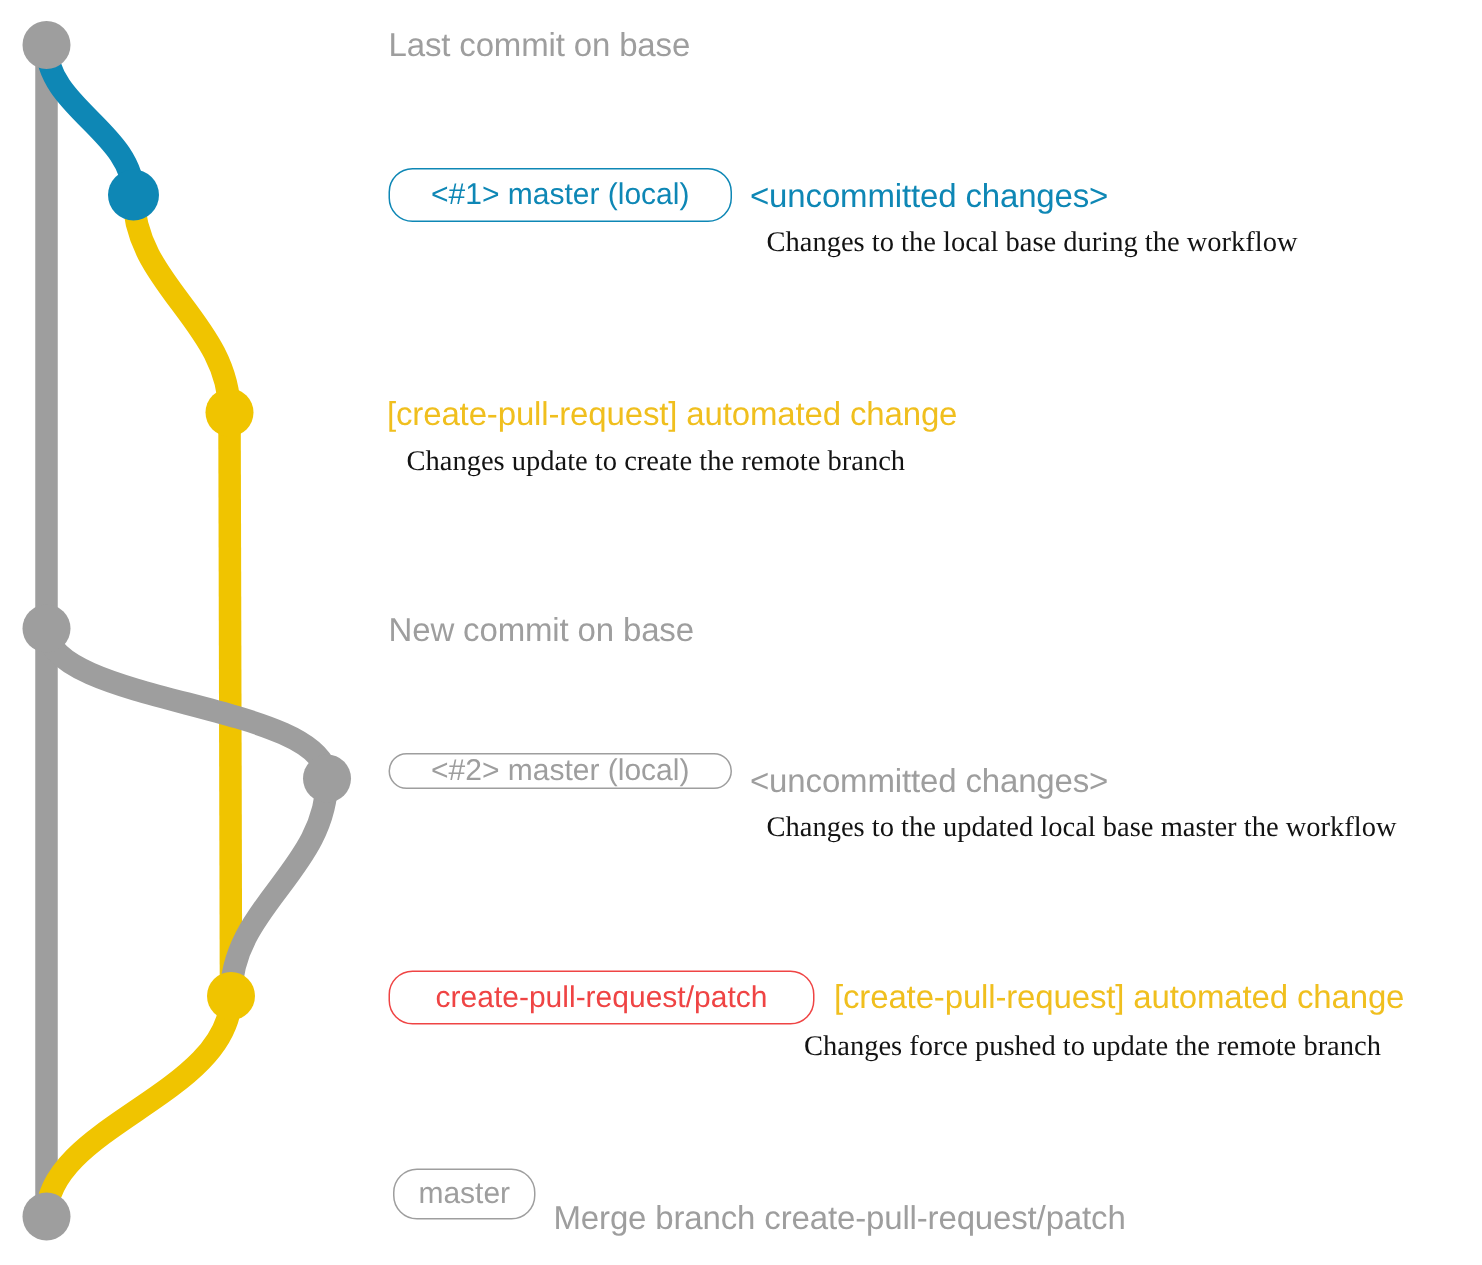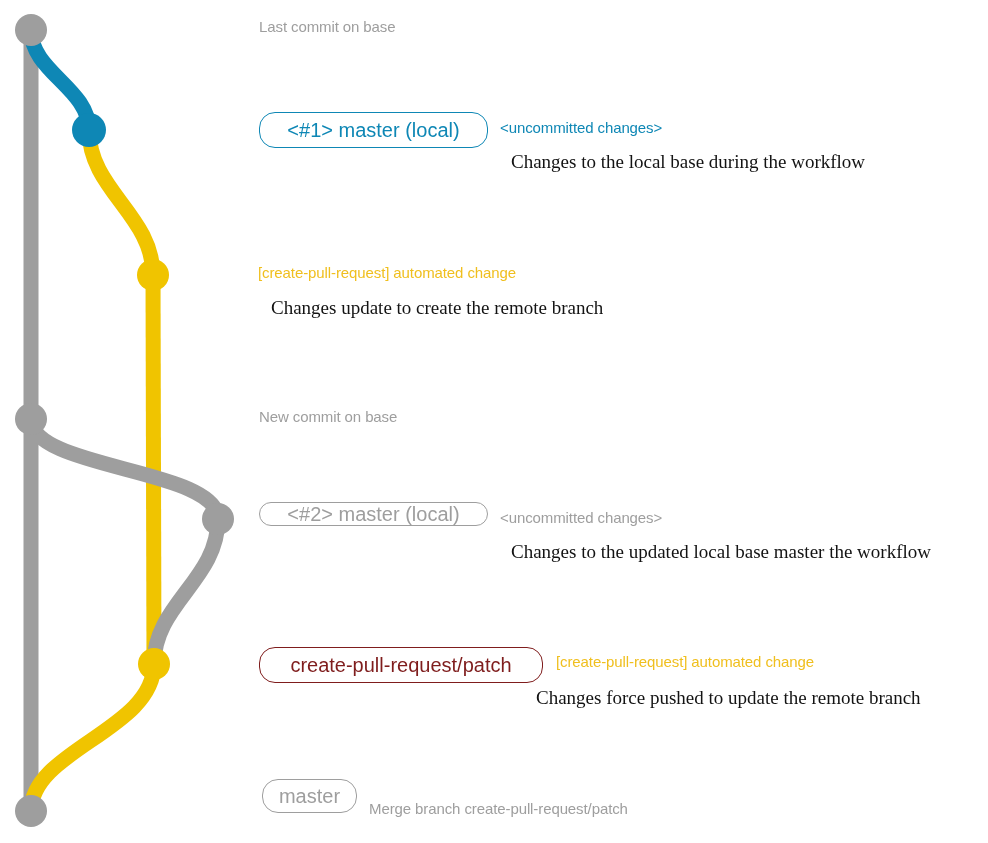--- a/index.html
+++ b/index.html
@@ -26,21 +26,21 @@
   }
 
   .ann {
     position: absolute;
     white-space: nowrap;
   }
 
   
   .subject {
     font-family: "Liberation Sans", sans-serif;
-    font-size: 15px;
+    font-size: 22px;
     line-height: 1;
     letter-spacing: -0.1px;
   }
   .subject.gray  { color: #9e9e9e; }
   .subject.teal  { color: #0e87b5; }
   .subject.amber { color: #f0bf1e; }
 
   
   .desc {
     font-family: "Liberation Serif", serif;
@@ -59,21 +59,21 @@
     font-size: 20px;
     line-height: 1;
     display: flex;
     align-items: center;
     justify-content: center;
     white-space: nowrap;
     background: #ffffff;
   }
   .pill.teal  { color: #0e87b5; }
   .pill.gray  { color: #9e9e9e; }
-  .pill.amber { color: #7f1d1d; }
+  .pill.amber { color: #ef4444; }
 
   .pill-label { pointer-events: none; }
 </style>
 </head>
 <body>
 
 <svg id="graph" viewBox="0 0 988 843" xmlns="http://www.w3.org/2000/svg">
 
   <g fill="none" stroke-width="15" stroke-linecap="butt">
 

